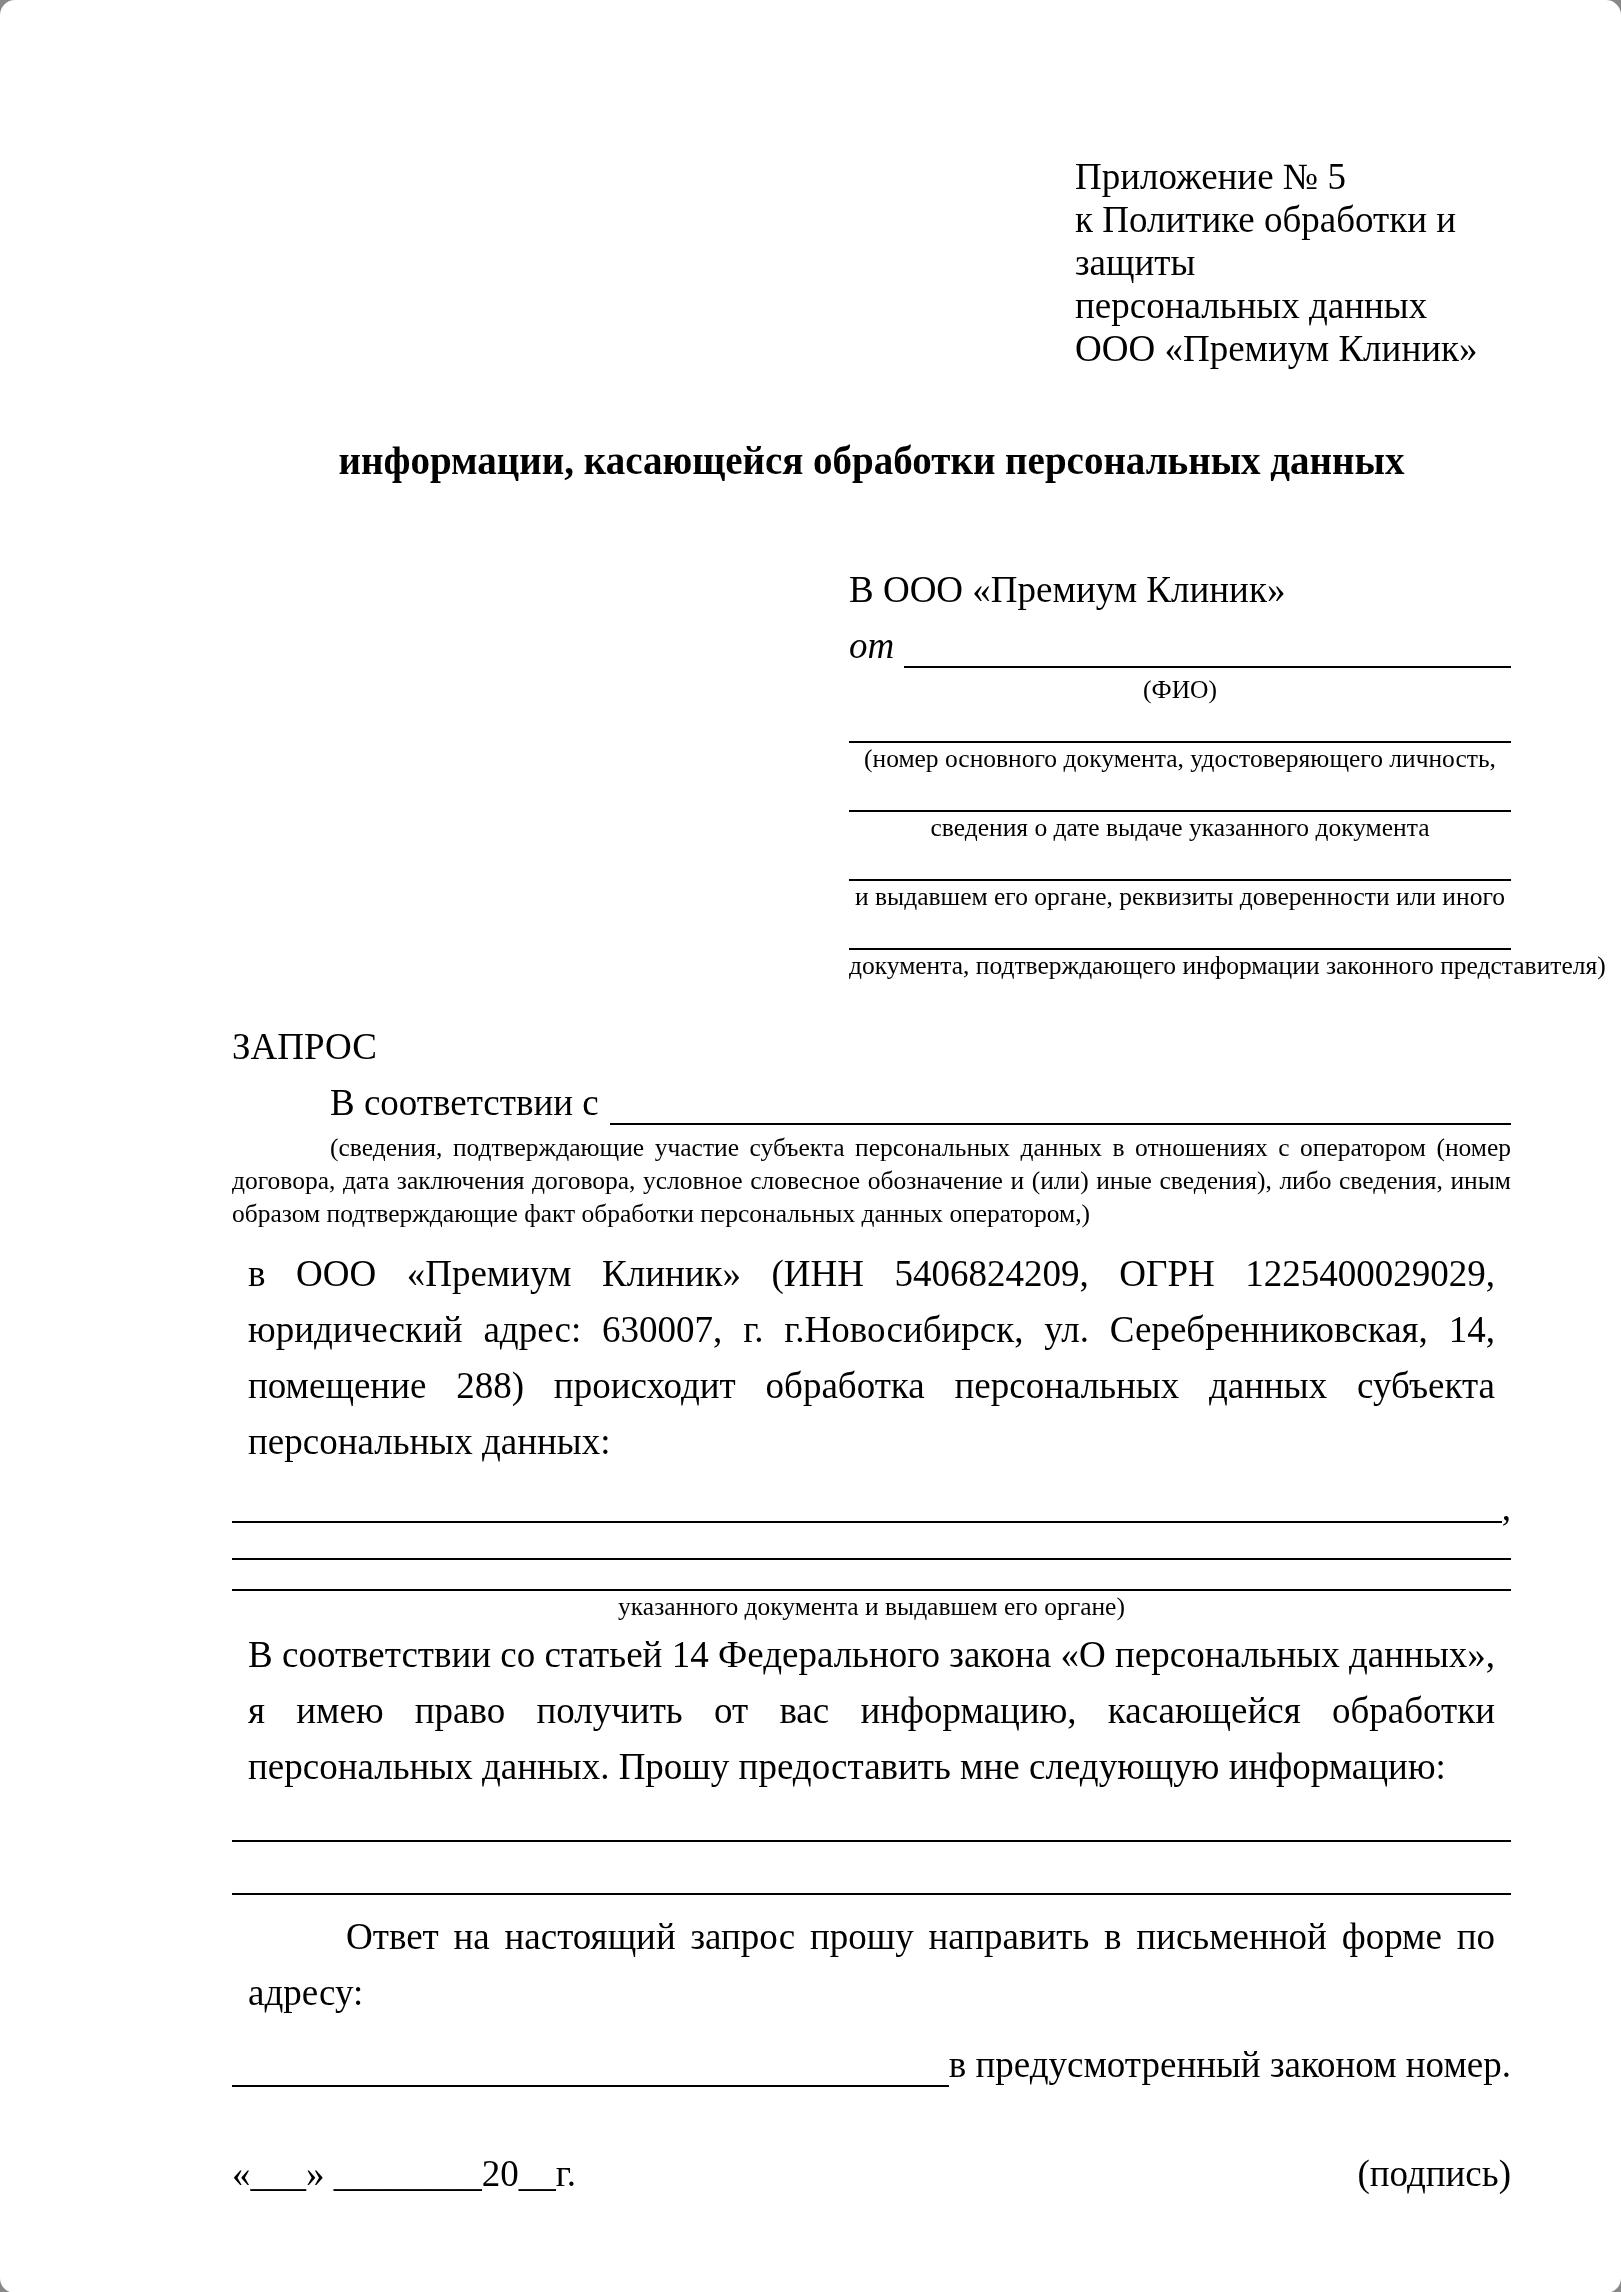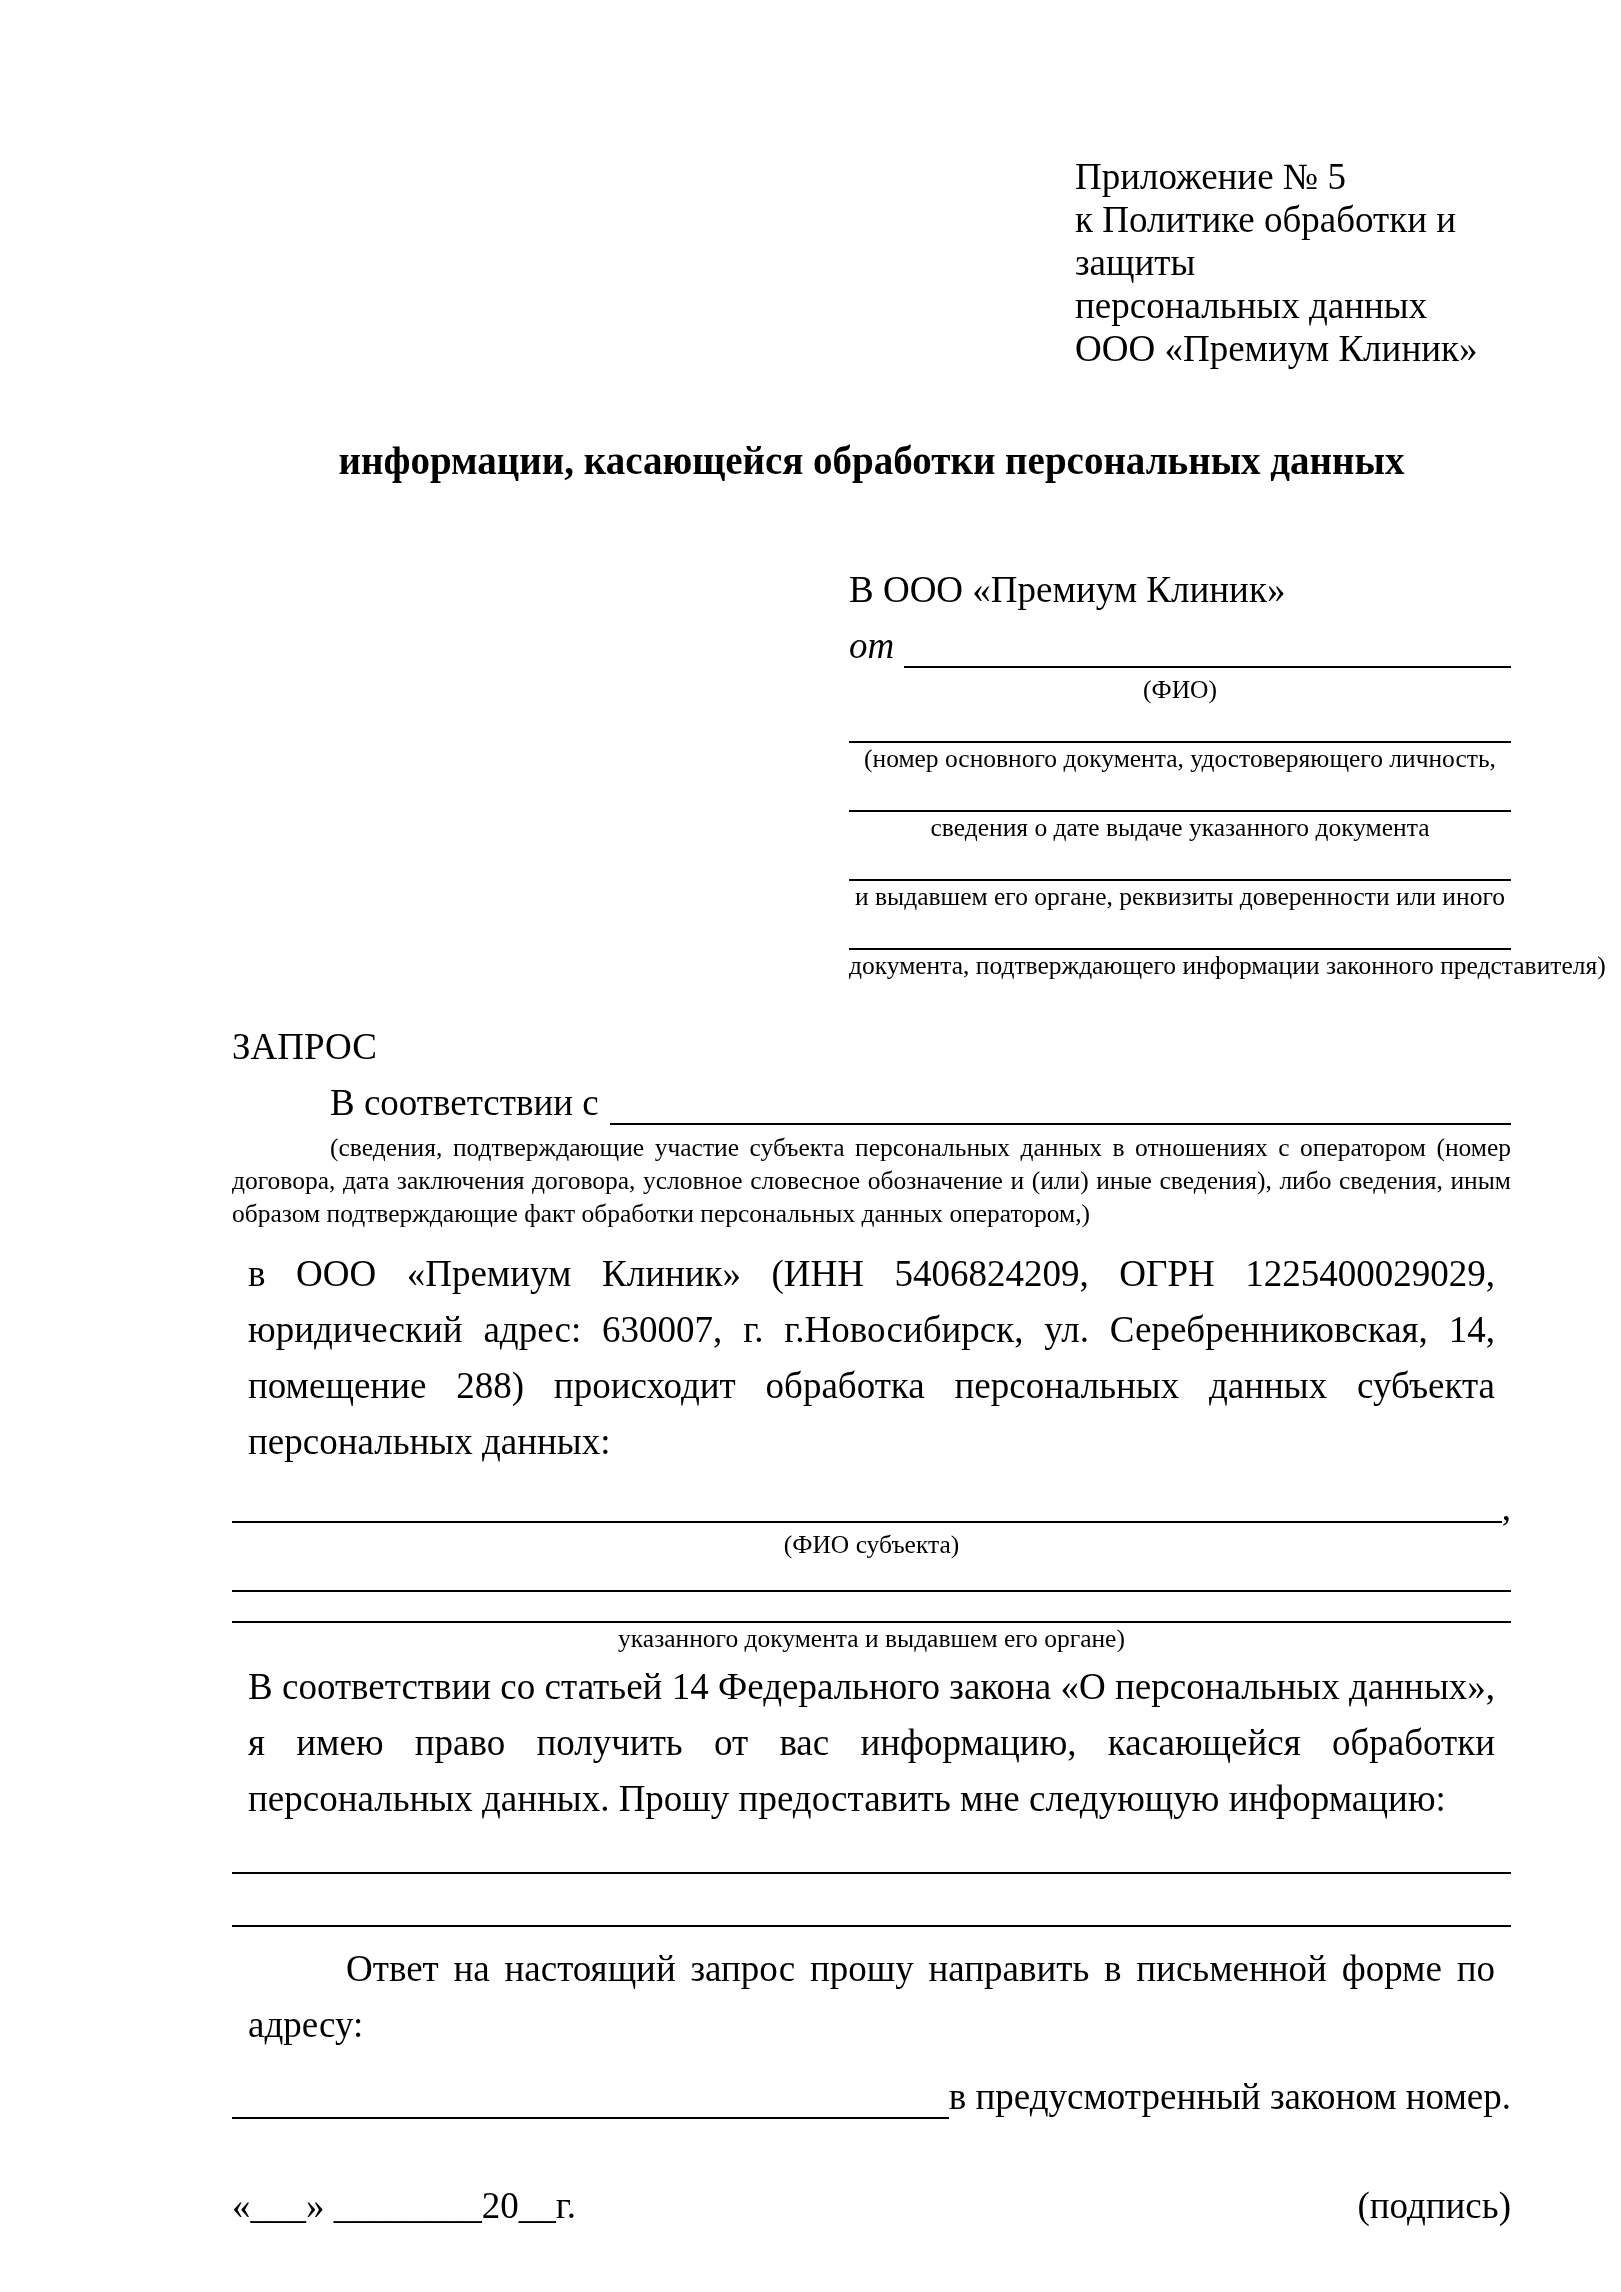--- a/index.html
+++ b/index.html
@@ -7,20 +7,21 @@
     position: relative;
     width: 1621px;
     height: 2293px;
     margin: 0 auto;
     background: #ffffff;
     color: #000000;
     font-family: "Liberation Serif", "DejaVu Serif", serif;
     box-sizing: border-box;
     padding: 155px 110px 0 232px;
     overflow: hidden;
+    border-radius: 15px;
   }
   .body-text { font-size: 37px; line-height: 56px; }
   .caption   { font-size: 25.5px; line-height: 32px; }
 
   
   .header-block { margin-left: 843px; font-size: 37px; line-height: 43px; }
 
   
   .doc-title {
     margin-top: 65px;
@@ -130,21 +131,20 @@
   </div>
 
   <div class="small-note">(сведения, подтверждающие участие субъекта персональных данных в отношениях с оператором (номер договора, дата заключения договора, условное словесное обозначение и (или) иные сведения), либо сведения, иным образом подтверждающие факт обработки персональных данных оператором,)</div>
 
   <p class="para">в ООО «Премиум Клиник» (ИНН 5406824209, ОГРН 1225400029029, юридический адрес: 630007, г. г.Новосибирск, ул. Серебренниковская, 14, помещение 288) происходит обработка персональных данных субъекта персональных данных:</p>
 
   <div class="hrow subject-row">
     <div class="fill"></div>
     <span>,</span>
   </div>
-  <div class="caption center-cap">(ФИО субъекта)</div>
 
   <div class="rule subj-rule"></div>
 
   <div class="rule subj-rule"></div>
   <div class="caption center-cap">указанного документа и выдавшем его органе)</div>
 
   <p class="para law-para">В соответствии со статьей 14 Федерального закона «О персональных данных», я имею право получить от вас информацию, касающейся обработки персональных данных. Прошу предоставить мне следующую информацию:</p>
 
   <div class="rule blank-rule-1"></div>
   <div class="rule blank-rule-2"></div>

